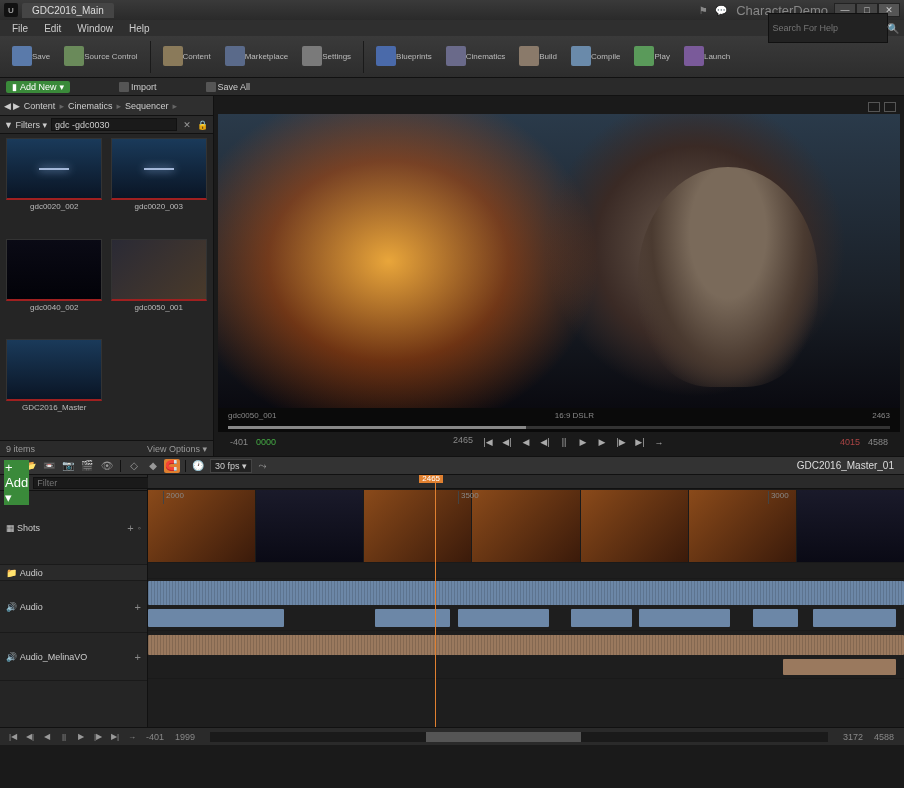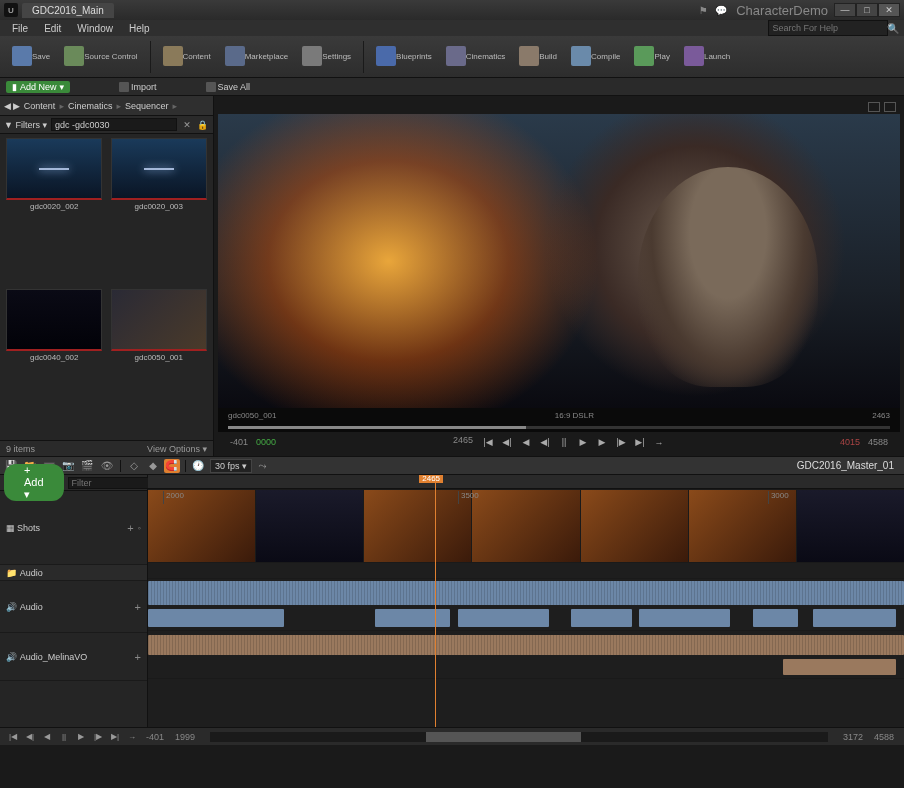--- a/index.html
+++ b/index.html
@@ -8,21 +8,21 @@
 .titlebar .ue-logo { width: 14px; height: 14px; background: #111; border-radius: 2px; margin-right: 4px; display:flex;align-items:center;justify-content:center;color:#999;font-size:8px;font-weight:bold; }
 .titlebar .tab { background: #454545; padding: 2px 10px; font-size: 10px; color: #ddd; border-radius: 2px 2px 0 0; }
 .titlebar .spacer { flex: 1; }
 .titlebar .right-label { color: #888; font-size: 13px; margin: 0 6px; }
 .titlebar .icon { width: 14px; height: 14px; margin: 0 2px; cursor: pointer; display:flex;align-items:center;justify-content:center;color:#888;font-size:10px; }
 .win-controls { display:flex; gap:0; }
 .win-btn { width:22px;height:14px;background:#444;color:#ccc;display:flex;align-items:center;justify-content:center;font-size:9px;cursor:pointer;border:1px solid #222; }
 .win-btn.close { background:#555; }
 .menubar { height: 16px; background: #2f2f2f; display: flex; align-items: center; padding: 0 4px; }
 .menubar .item { padding: 1px 8px; font-size: 10px; color: #ccc; cursor: pointer; }
-.menubar .search { margin-left:auto; width:120px;height:16px;background:#222;border:1px solid #111;color:#888;font-size:9px;padding:0 4px; }
+.menubar .search { margin-left:auto; width:120px;height:30px;background:#222;border:1px solid #111;color:#888;font-size:9px;padding:0 4px; }
 .toolbar { height: 42px; background: linear-gradient(#3a3a3a,#2d2d2d); display: flex; align-items: center; padding: 2px 6px; gap: 2px; border-bottom:1px solid #111; }
 .toolbar .tbtn { display:flex;align-items:center;justify-content:center;padding:2px 6px;cursor:pointer;min-width:36px; }
 .toolbar .tbtn .ticon { width:20px;height:20px;background:#4a6a8a;border-radius:2px;margin-bottom:1px; }
 .toolbar .tbtn .tlbl { font-size:8px;color:#bbb; }
 .toolbar .sep { width:1px;height:32px;background:#1a1a1a;margin:0 4px; }
 .secondbar { height: 18px; background: #2a2a2a; display:flex;align-items:center;padding:0 6px;gap:6px;border-bottom:1px solid #111; }
 .secondbar .addnew { background:#3a8a3a;color:#fff;font-size:9px;padding:1px 6px;border-radius:2px;cursor:pointer;display:flex;align-items:center;gap:3px; }
 .secondbar .btn { font-size:9px;color:#ccc;cursor:pointer;display:flex;align-items:center;gap:2px;padding-left:43px; }
 .secondbar .btn .ico { width:10px;height:10px;background:#555;border-radius:1px; }
 
@@ -66,21 +66,21 @@
 .transport .pspace{flex:1;display:flex;justify-content:center;gap:3px;}
 .transport .pbtn{width:16px;height:14px;color:#aaa;cursor:pointer;display:flex;align-items:center;justify-content:center;font-size:9px;}
 
 .sequencer { background:#2a2a2a;border-top:1px solid #111; }
 .seq-toolbar { height:18px;background:#333;display:flex;align-items:center;padding:0 4px;gap:3px;border-bottom:1px solid #111; }
 .seq-toolbar .sbtn{width:16px;height:14px;cursor:pointer;display:flex;align-items:center;justify-content:center;color:#999;font-size:10px;}
 .seq-toolbar .sbtn.active{background:#e08030;color:#fff;border-radius:2px;}
 .seq-toolbar .fps{background:#222;border:1px solid #444;font-size:9px;padding:1px 4px;color:#ccc;cursor:pointer;}
 .seq-toolbar .seq-name{margin-left:auto;font-size:10px;color:#ddd;padding-right:6px;}
 .seq-addrow{height:16px;background:#2a2a2a;display:flex;align-items:center;padding:0 4px;gap:4px;border-bottom:1px solid #111;}
-.seq-addrow .addbtn{background:#3a8a3a;color:#fff;font-size:11px;padding:0 20px;border-radius:12px;cursor:pointer;}
+.seq-addrow .addbtn{background:#3a8a3a;color:#fff;font-size:13px;padding:0 1px;border-radius:0;cursor:pointer;}
 .seq-addrow input{flex:0 0 80px;background:#1a1a1a;border:1px solid #111;color:#ccc;font-size:9px;padding:1px 3px;height:12px;}
 .track-labels { width:148px;background:#252525;border-right:1px solid #111; }
 .track-row { display:flex;align-items:center;padding:0 6px;border-bottom:1px solid #1a1a1a;font-size:9px;color:#ccc; }
 .track-row .add{margin-left:auto;color:#888;cursor:pointer;font-size:11px;}
 .track-row.shots{height:74px;}
 .track-row.folder{height:16px;background:#2a2a2a;}
 .track-row.audio1{height:52px;}
 .track-row.audio2{height:48px;}
 .timeline { flex:1;background:#1e1e1e;position:relative;overflow:hidden; }
 .ruler{height:14px;background:#2a2a2a;border-bottom:1px solid #111;position:relative;font-size:8px;color:#888;}
@@ -220,20 +220,24 @@
           <div class="lbl">gdc0020_003</div>
         </div>
       <div class="asset">
           <div class="thumb dark"></div>
           <div class="lbl">gdc0040_002</div>
         </div>
       <div class="asset">
           <div class="thumb face"></div>
           <div class="lbl">gdc0050_001</div>
         </div>
+      <div class="asset">
+          <div class="thumb blue"></div>
+          <div class="lbl">GDC2016_Master</div>
+        </div>
     </div>
     <div class="statusbar">
       <span>9 items</span>
       <span><span>View Options</span> ▾</span>
     </div>
   </div>
 
   <div class="viewport-wrap">
     <div class="vp-top">
       <div class="vicon"></div>

